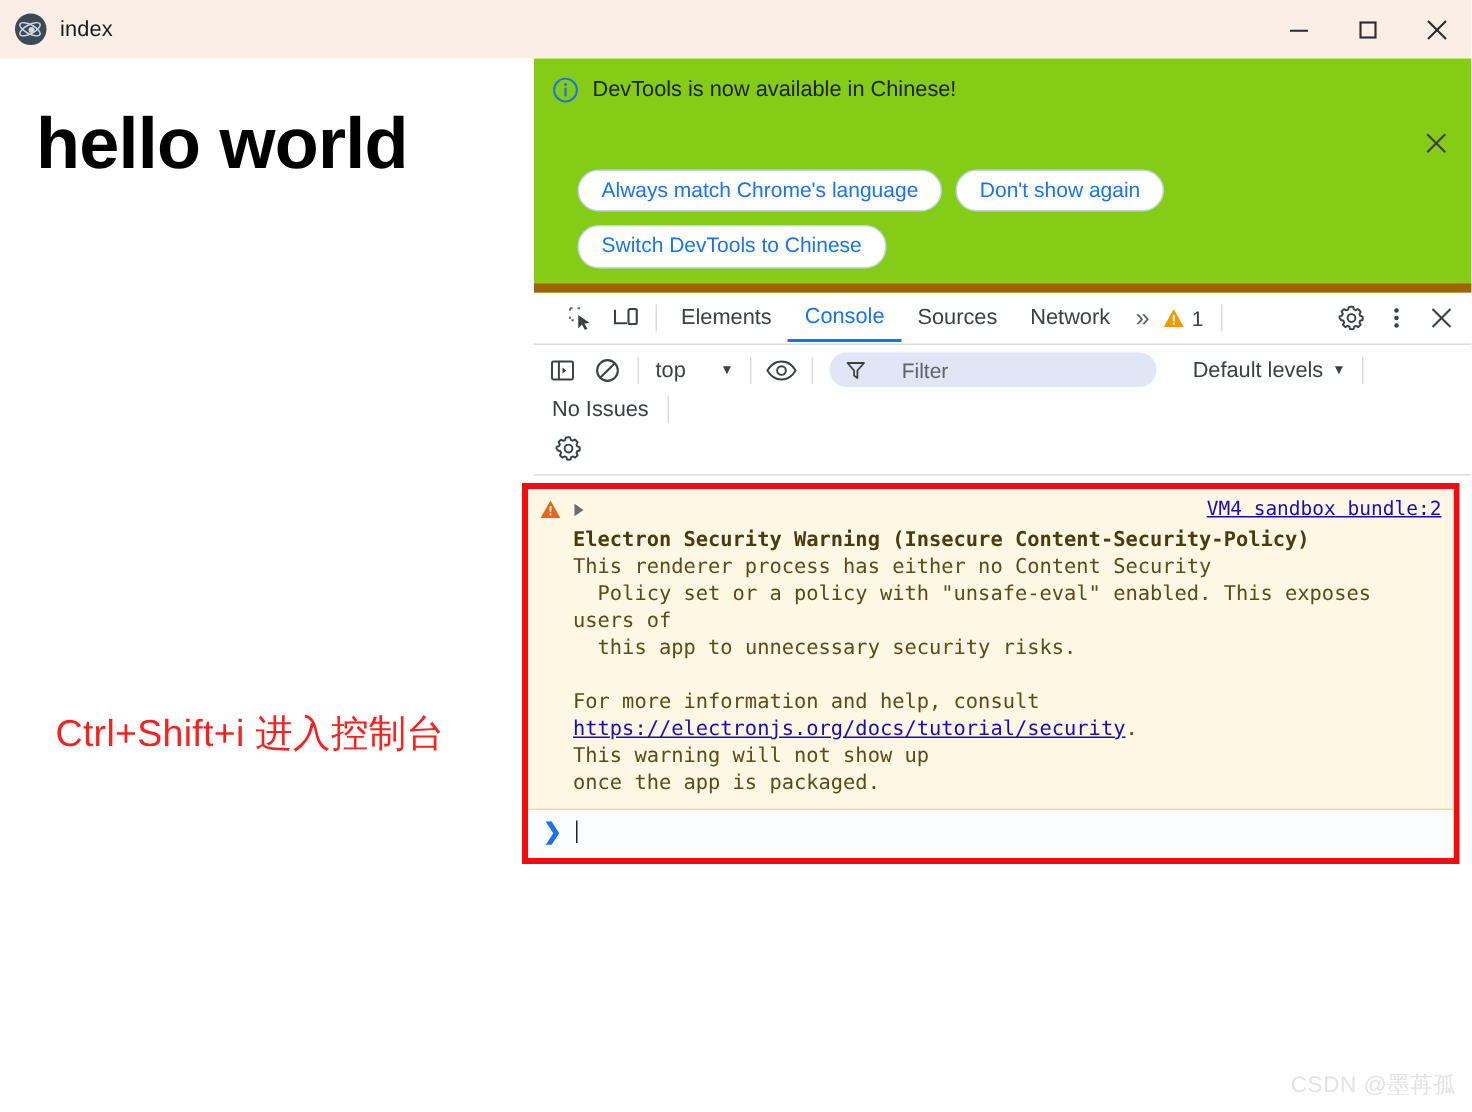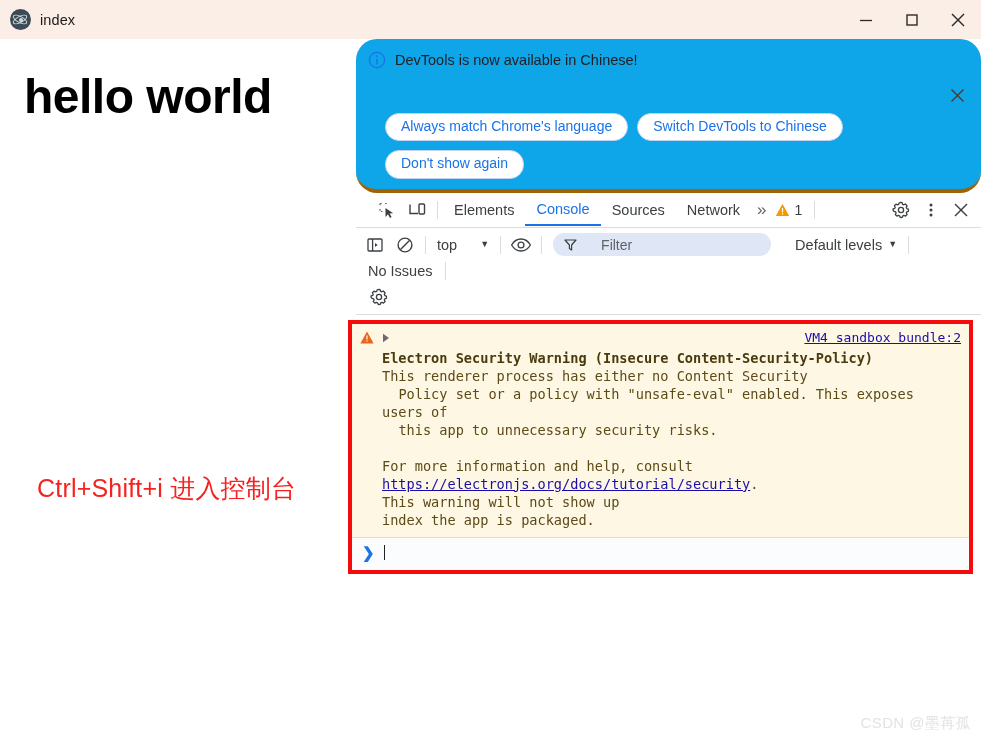--- a/index.html
+++ b/index.html
@@ -125,23 +125,22 @@
     left: 356px; top: 39px;
     width: 625px; height: 702px;
     background: #ffffff;
     box-sizing: border-box;
   }
 
   
   .infobar {
     position: relative;
     padding: 12px 0 10px 0;
-    border-bottom: 4px solid #a16207;
-    background: #0ea5e9;
-    border-radius: 21px;
+    border-bottom: 6px solid #a16207;
+    background: #84cc16;
   }
   .infobar-msg {
     display: flex;
     align-items: center;
     gap: 9px;
     padding-left: 12px;
     margin-bottom: 9px;
   }
   .info-icon {
     width: 18px; height: 18px;
@@ -441,22 +440,22 @@
       <div class="infobar-msg">
         <svg class="info-icon" viewBox="0 0 18 18">
           <circle cx="9" cy="9" r="7.6" fill="none" stroke="#1a73e8" stroke-width="1.3"></circle>
           <circle cx="9" cy="5.3" r="0.95" fill="#1a73e8"></circle>
           <rect x="8.25" y="7.4" width="1.5" height="6" rx="0.6" fill="#1a73e8"></rect>
         </svg>
         <span class="infobar-text">DevTools is now available in Chinese!</span>
       </div>
       <div class="infobar-buttons">
         <button class="pill-btn">Always match Chrome's language</button>
+        <button class="pill-btn">Don't show again</button>
         <button class="pill-btn">Switch DevTools to Chinese</button>
-        <button class="pill-btn">Don't show again</button>
       </div>
       <div class="infobar-close">
         <svg width="17" height="17" viewBox="0 0 17 17">
           <line x1="2.5" y1="2.5" x2="14.5" y2="14.5" stroke="#3c4043" stroke-width="1.4"></line>
           <line x1="14.5" y1="2.5" x2="2.5" y2="14.5" stroke="#3c4043" stroke-width="1.4"></line>
         </svg>
       </div>
     </div>
 
     <div class="tabbar">
@@ -577,21 +576,21 @@
         </div>
         <div class="msg-body"><span class="bold">Electron Security Warning (Insecure Content-Security-Policy)</span>
 <span>This renderer process has either no Content Security</span>
 <span>  Policy set or a policy with "unsafe-eval" enabled. This exposes</span>
 <span>users of</span>
 <span>  this app to unnecessary security risks.</span>
 
 <span>For more information and help, consult</span>
 <span class="msg-link">https://electronjs.org/docs/tutorial/security</span><span>.</span>
 <span>This warning will not show up</span>
-<span>index the app is packaged.</span></div>
+<span>once the app is packaged.</span></div>
       </div>
 
       <div class="console-prompt">
         <span class="prompt-chevron">❯</span>
         <span class="prompt-caret"></span>
       </div>
 
     </div>
 
     <div class="watermark">CSDN @墨苒孤</div>

